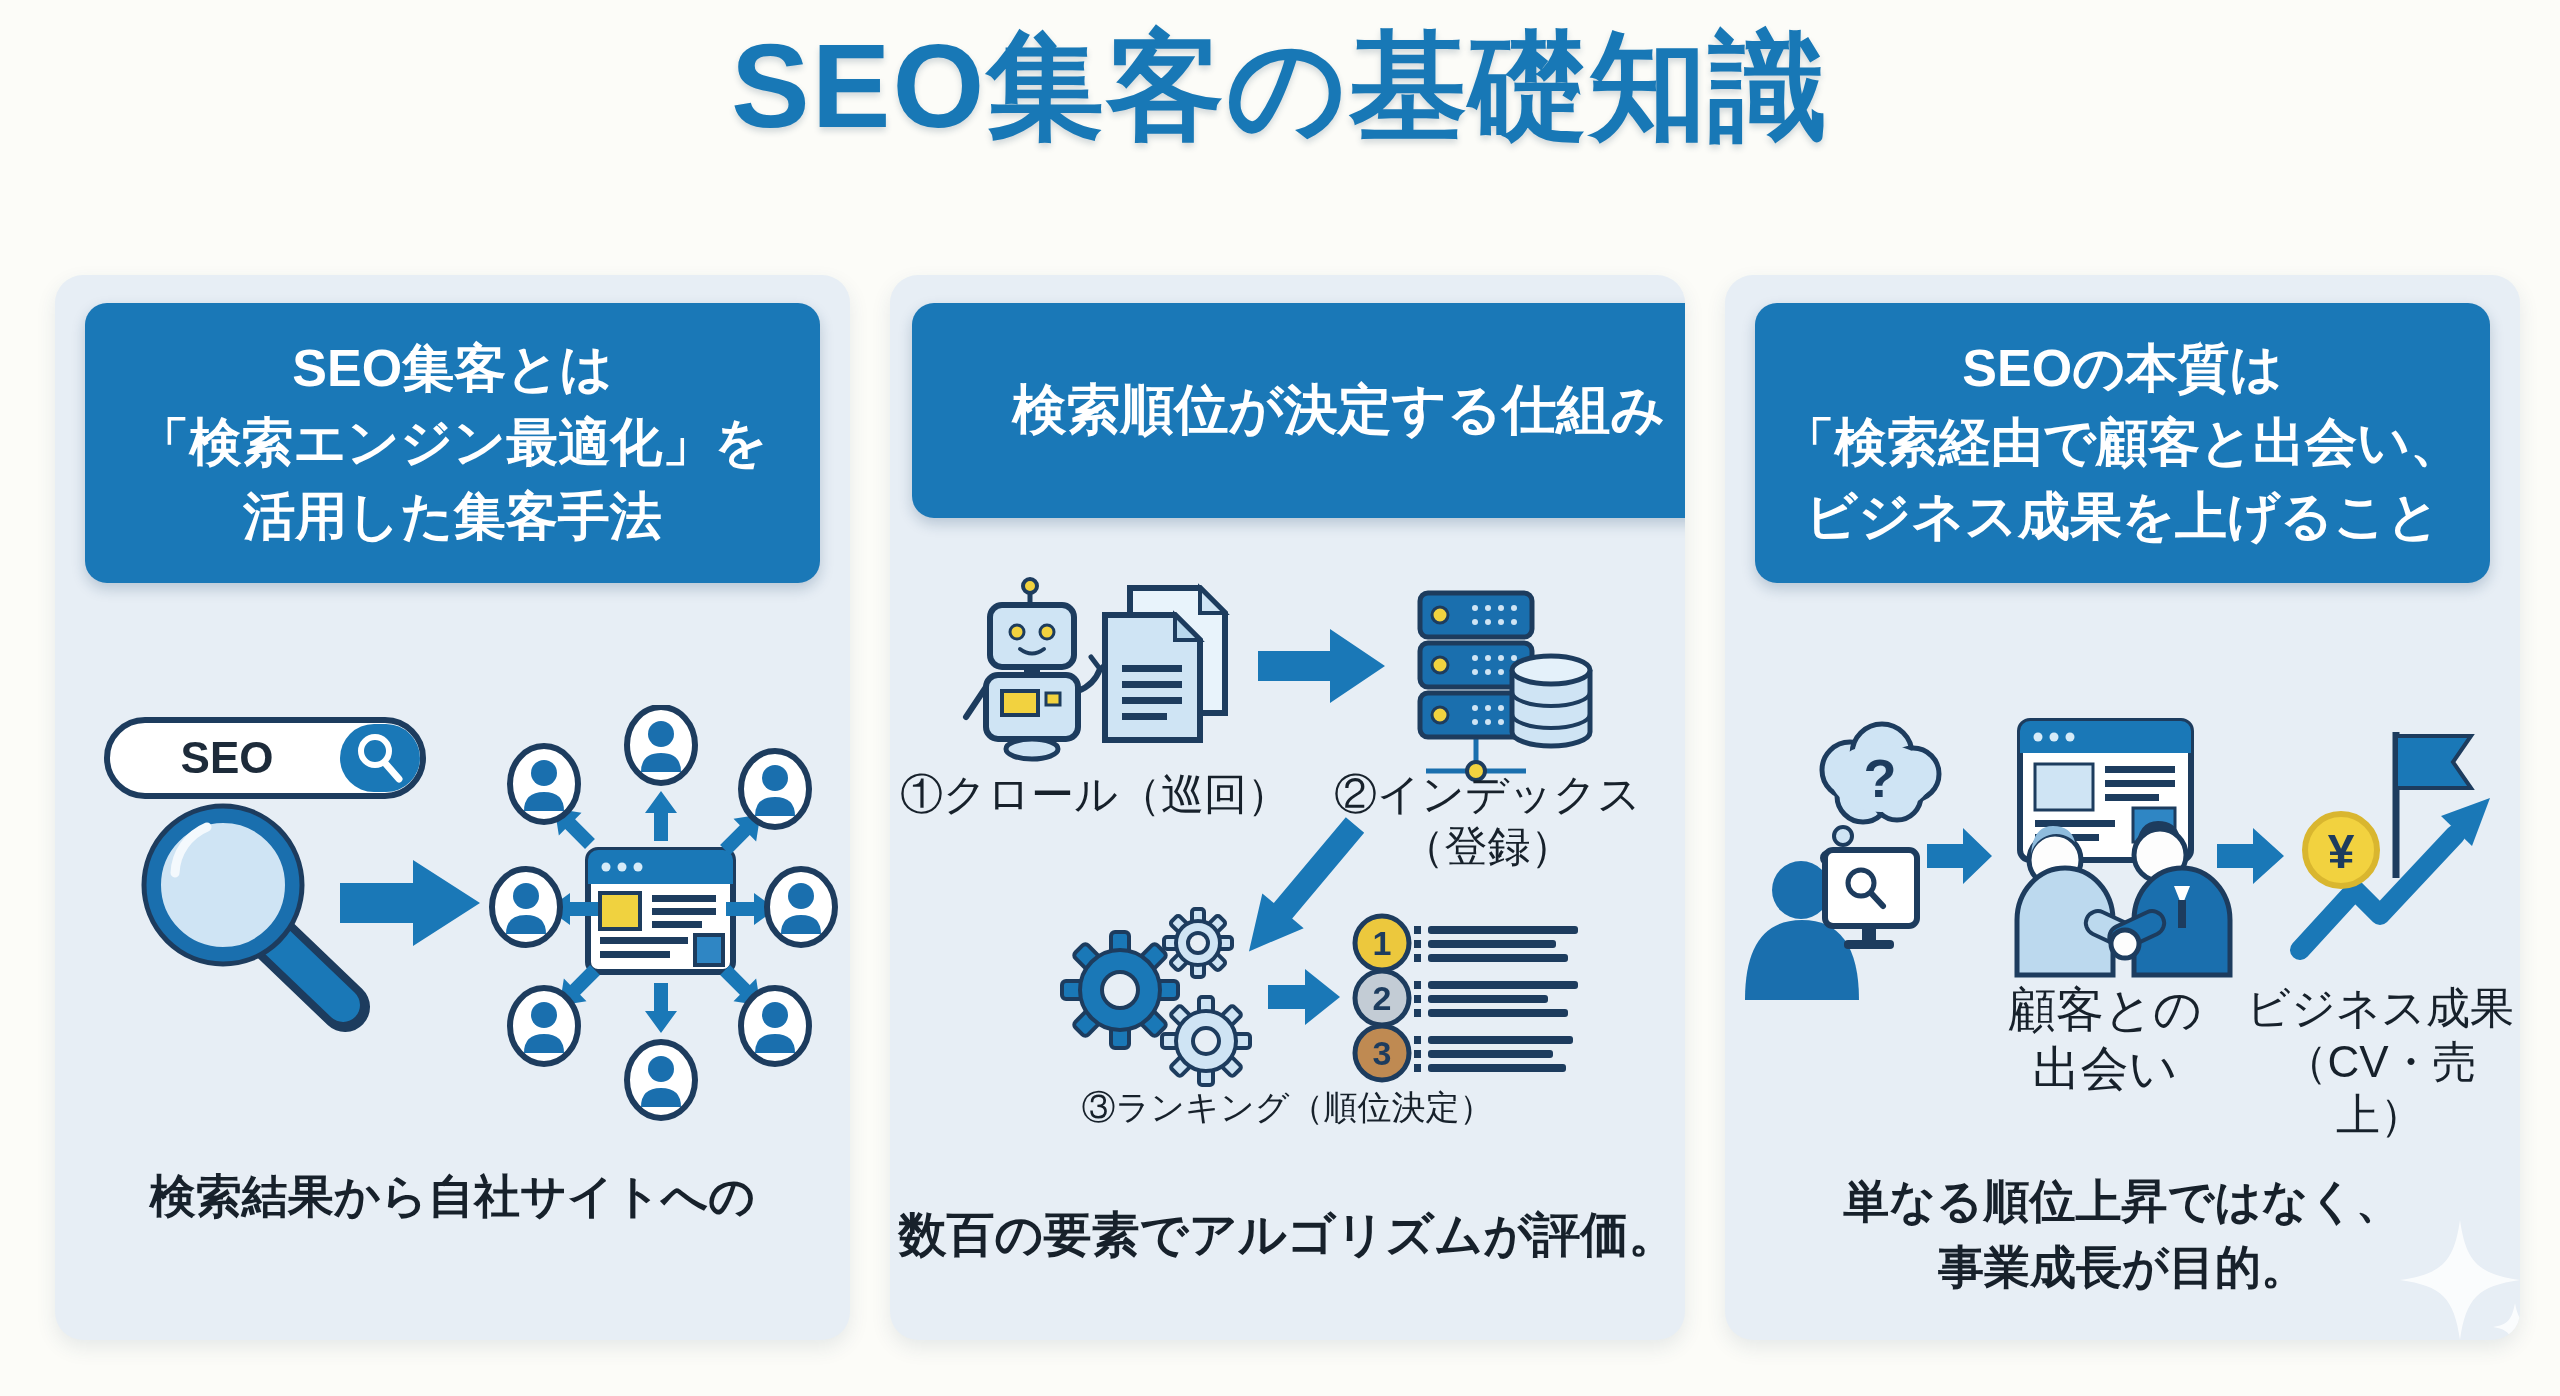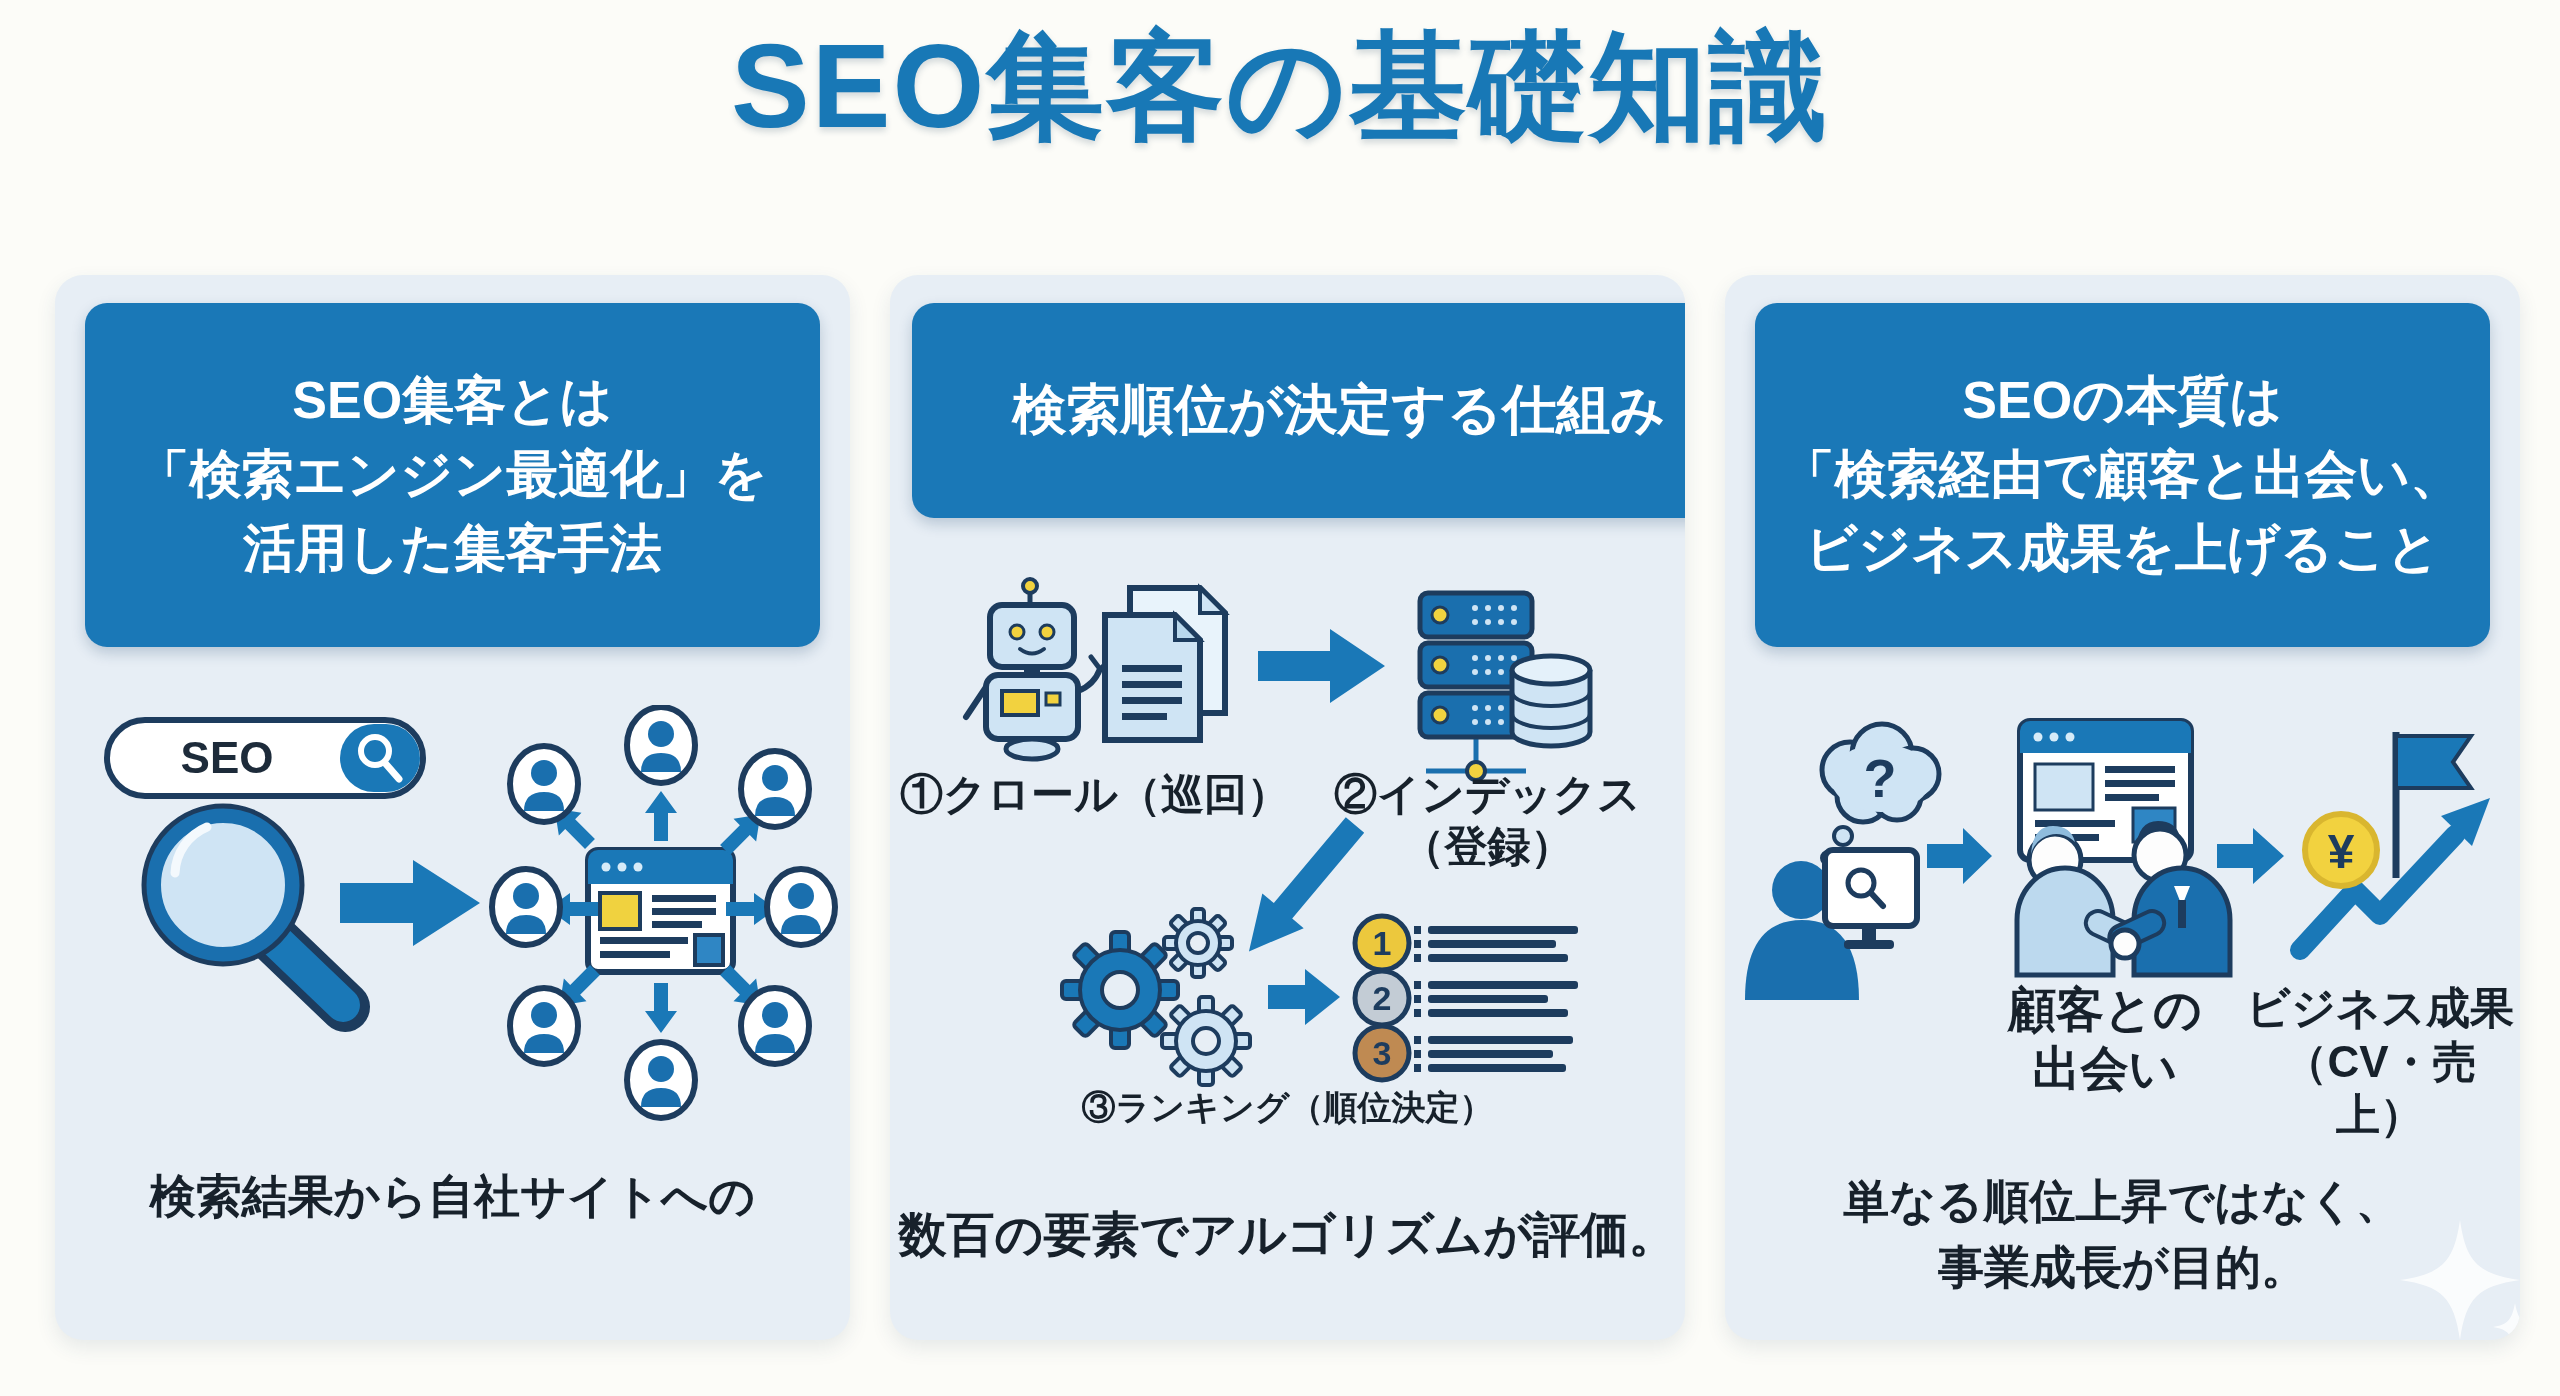--- a/index.html
+++ b/index.html
@@ -9,29 +9,29 @@
          font-size:118px;font-weight:900;color:#1878b6;letter-spacing:2px;
          text-shadow:0 4px 6px rgba(30,60,90,.18);}
   .panel{position:absolute;top:275px;width:795px;height:1065px;background:#e7eef5;
          border-radius:28px;box-shadow:0 8px 20px rgba(40,70,100,.10);overflow:hidden;}
   #panel-left{left:55px}
   #panel-middle{left:890px}
   #panel-right{left:1725px}
   .header{position:absolute;left:30px;top:28px;width:735px;background:#1a78b7;border-radius:22px;
           color:#ffffff;display:flex;flex-direction:column;justify-content:center;align-items:center;
           text-align:center;font-weight:800;box-shadow:0 6px 14px rgba(20,60,100,.22);}
-  .header.h3{height:344px;font-size:52px;line-height:1.42;}
+  .header.h3{height:280px;font-size:52px;line-height:1.42;}
   .header.h1line{left:22px;width:854px;height:215px;font-size:54px;}
   .illo{position:absolute;left:0;}
   .caption{position:absolute;left:0;width:100%;text-align:center;font-weight:800;color:#17212b;
            font-size:46px;line-height:1.44;}
   #panel-left  .caption{top:888px;}
   #panel-middle .caption{top:925px;font-size:48px;}
   #panel-right .caption{top:893px;}
-  .steplabel{position:absolute;text-align:center;font-weight:700;color:#17212b;
+  .steplabel{position:absolute;text-align:center;font-weight:400;color:#17212b;
              font-size:43px;line-height:1.22;}
   #mid-label1{left:0;width:410px;top:493px;}
   #mid-label2{left:425px;width:345px;top:493px;}
   #mid-label3{left:0;width:795px;top:812px;font-size:34px;}
   #right-label-customer{left:250px;width:260px;top:706px;font-size:48px;}
   #right-label-business{left:515px;width:280px;top:706px;font-size:44px;}
   svg text{font-family:"Liberation Sans",sans-serif;font-weight:800;}
   .sparkle{position:absolute;left:655px;top:935px;}
 </style>
 </head>

